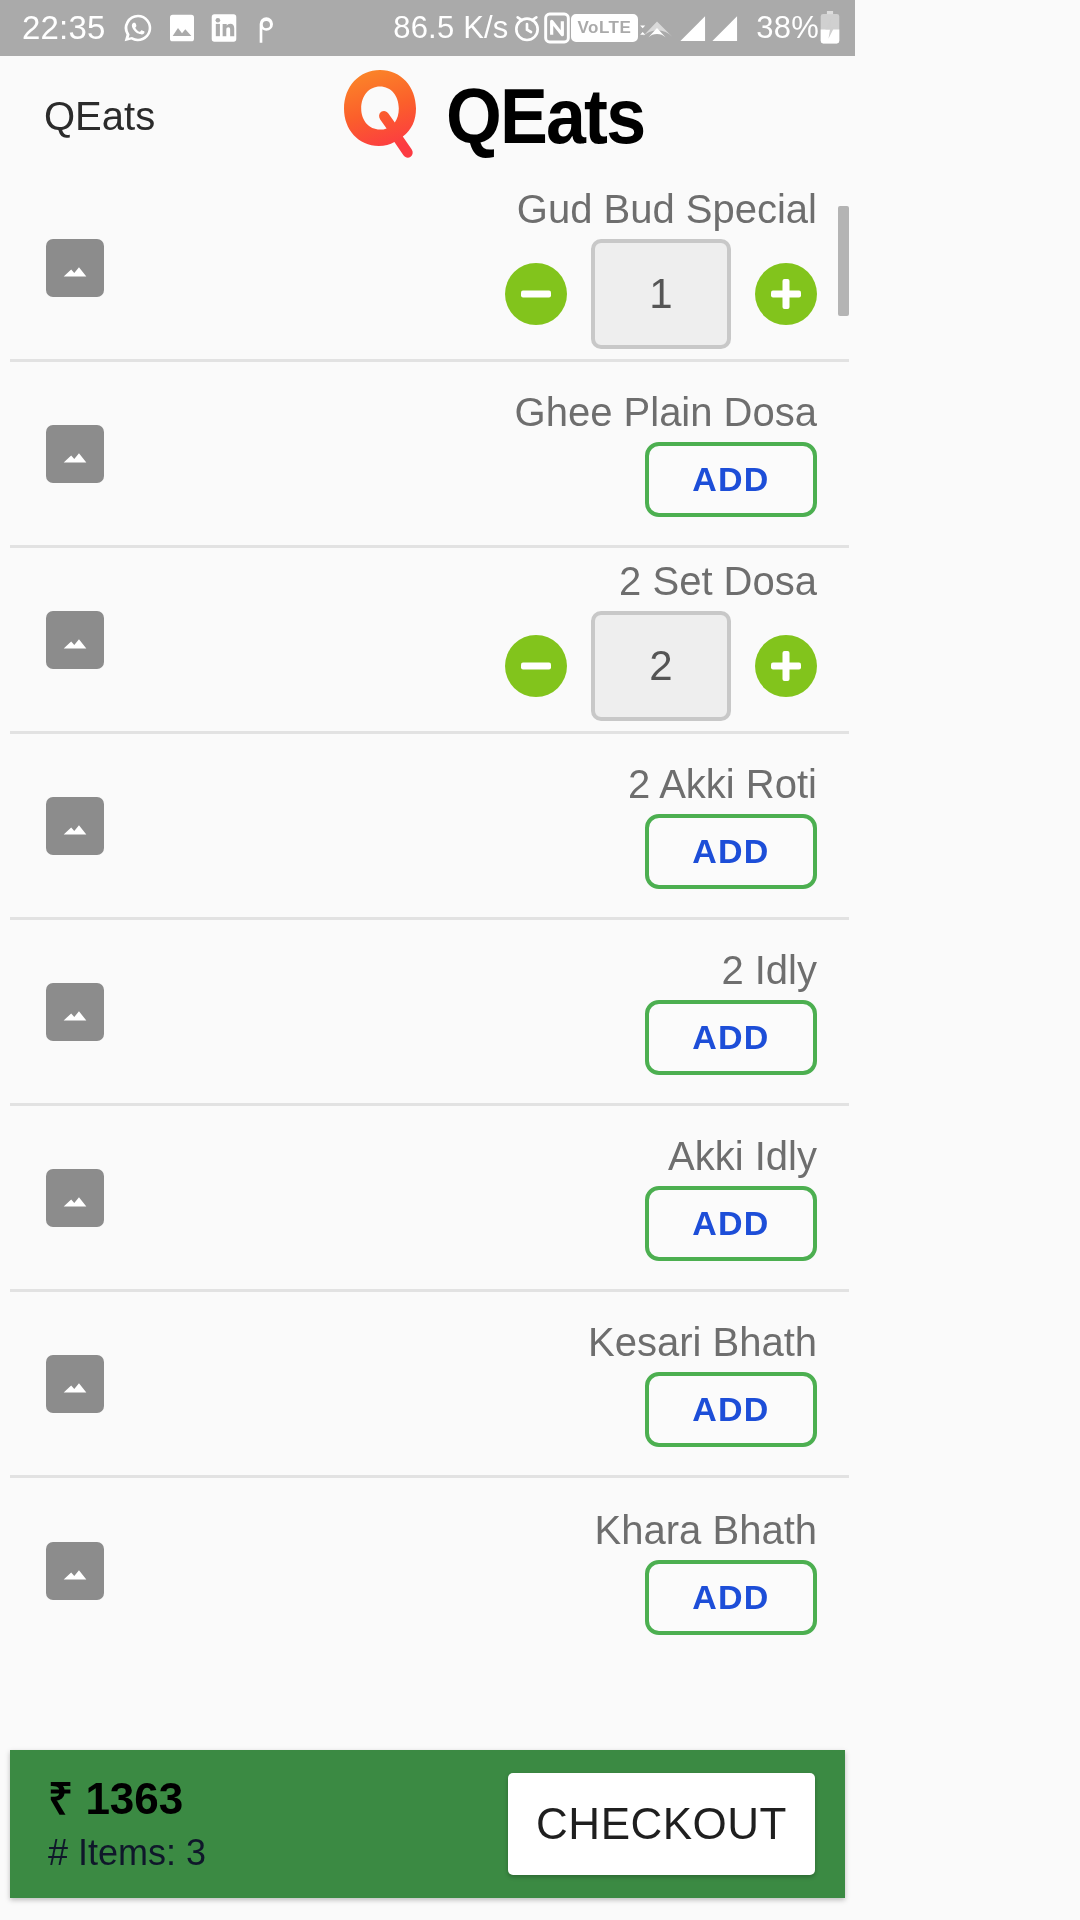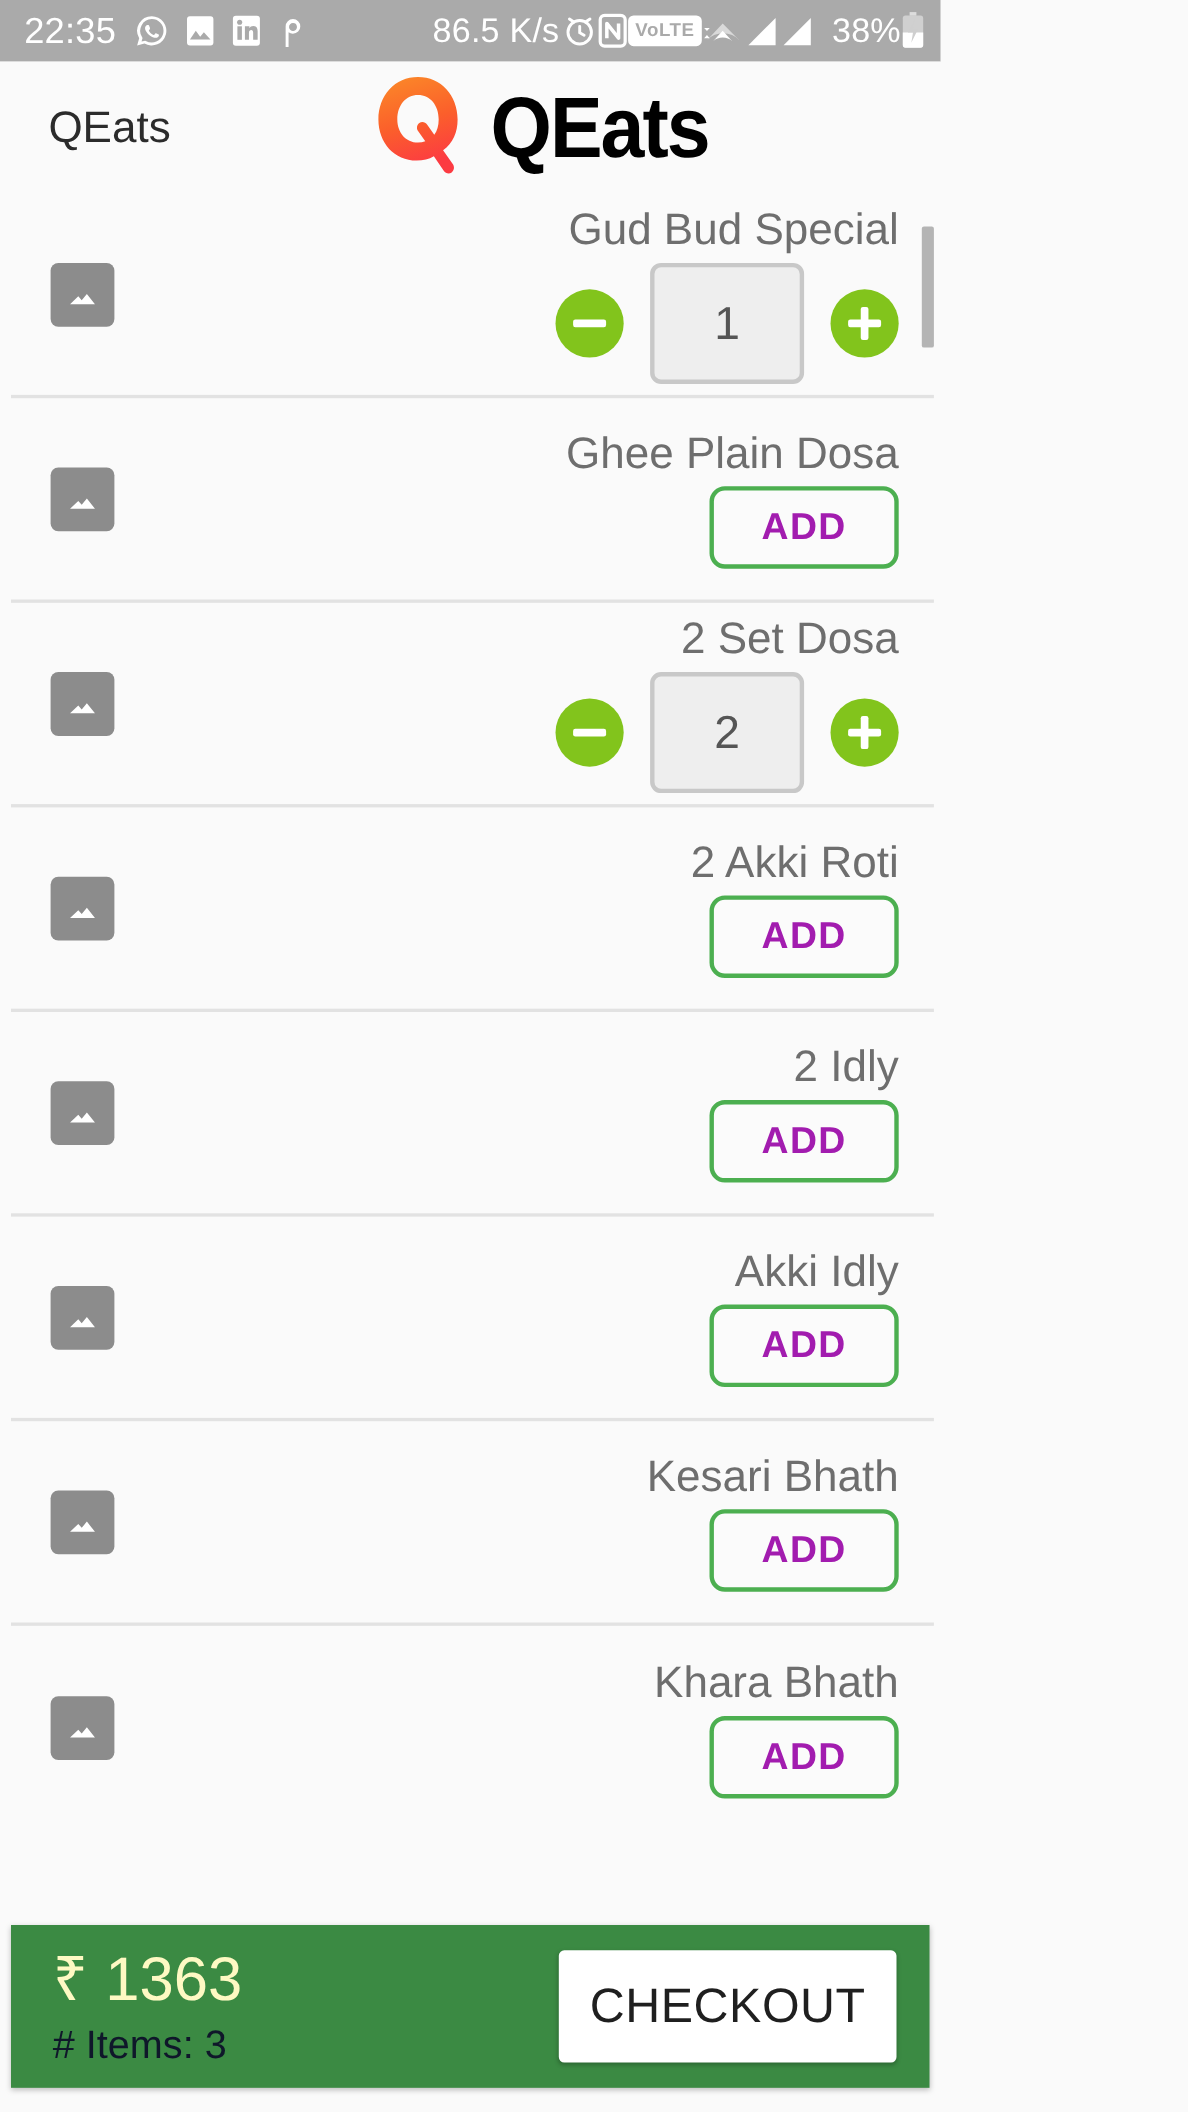--- a/index.html
+++ b/index.html
@@ -74,21 +74,21 @@
     position:absolute; right:32px; top:0; height:100%;
     display:flex; flex-direction:column;
     align-items:flex-end; justify-content:center; gap:8px;
   }
   .item-name{
     font-size:40px; color:#6e6e6e; font-weight:400;
     white-space:nowrap; line-height:1.1;
   }
   .add-btn{
     border:4px solid #4caf50; border-radius:14px;
-    background:#fbfbfb; color:#a21caf;
+    background:#fbfbfb; color:#1d4ed8;
     font-size:34px; font-weight:bold; letter-spacing:1.2px;
     padding:14px 0; width:172px; text-align:center;
     font-family:"Liberation Sans", sans-serif;
   }
   .stepper{
     display:flex; align-items:center; gap:24px;
   }
   .circ{
     width:62px; height:62px; border-radius:50%;
     background:#82c41c; position:relative; flex:none;
@@ -118,21 +118,21 @@
 
   
   .checkout-bar{
     position:absolute; left:10px; right:10px; bottom:22px;
     height:148px; background:#3b8a43;
     display:flex; align-items:center;
     padding:0 30px 0 38px;
     box-shadow:0 2px 5px rgba(0,0,0,.25);
   }
   .co-left{ display:flex; flex-direction:column; gap:14px; }
-  .co-total{ color:#fef9c3; font-size:56px; font-weight:normal; line-height:1; }
+  .co-total{ color:#000000; font-size:44px; font-weight:bold; line-height:1; }
   .co-items{ color:#0f172a; font-size:36px; font-weight:400; line-height:1; }
   .co-spacer{ flex:1; }
   .checkout-btn{
     background:#ffffff; color:#1f1f1f;
     font-size:44px; font-weight:500; letter-spacing:.5px;
     padding:26px 28px; border-radius:5px;
     box-shadow:0 2px 4px rgba(0,0,0,.25);
     font-family:"Liberation Sans", sans-serif;
   }
 </style>

